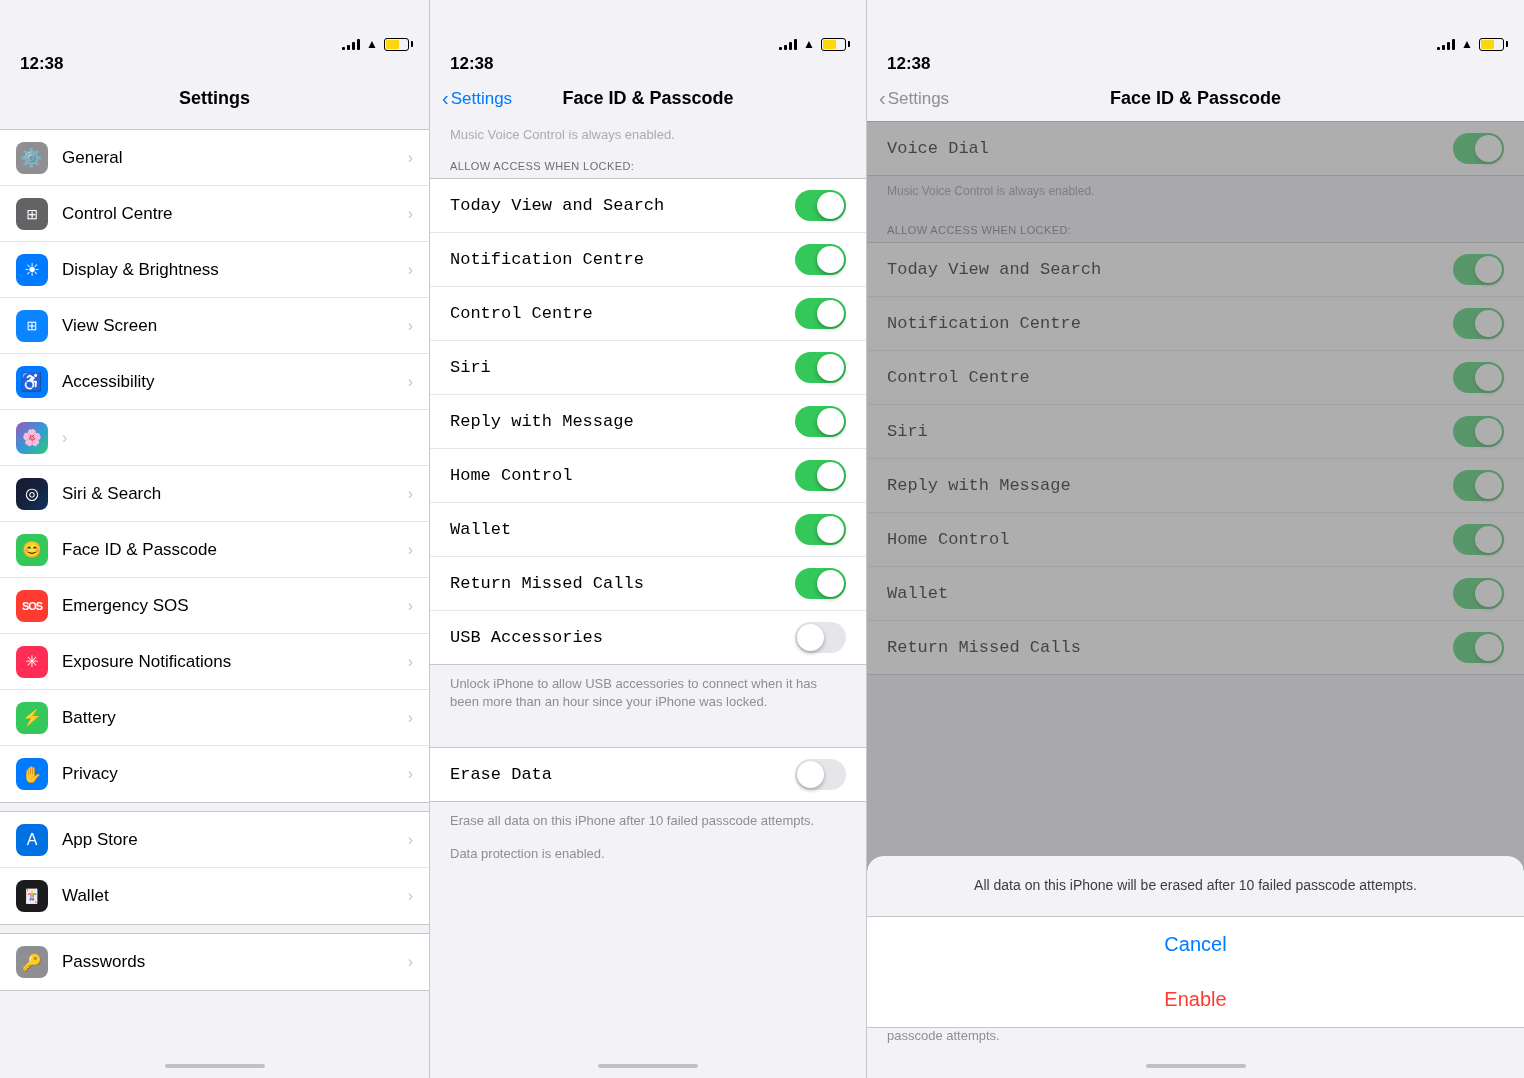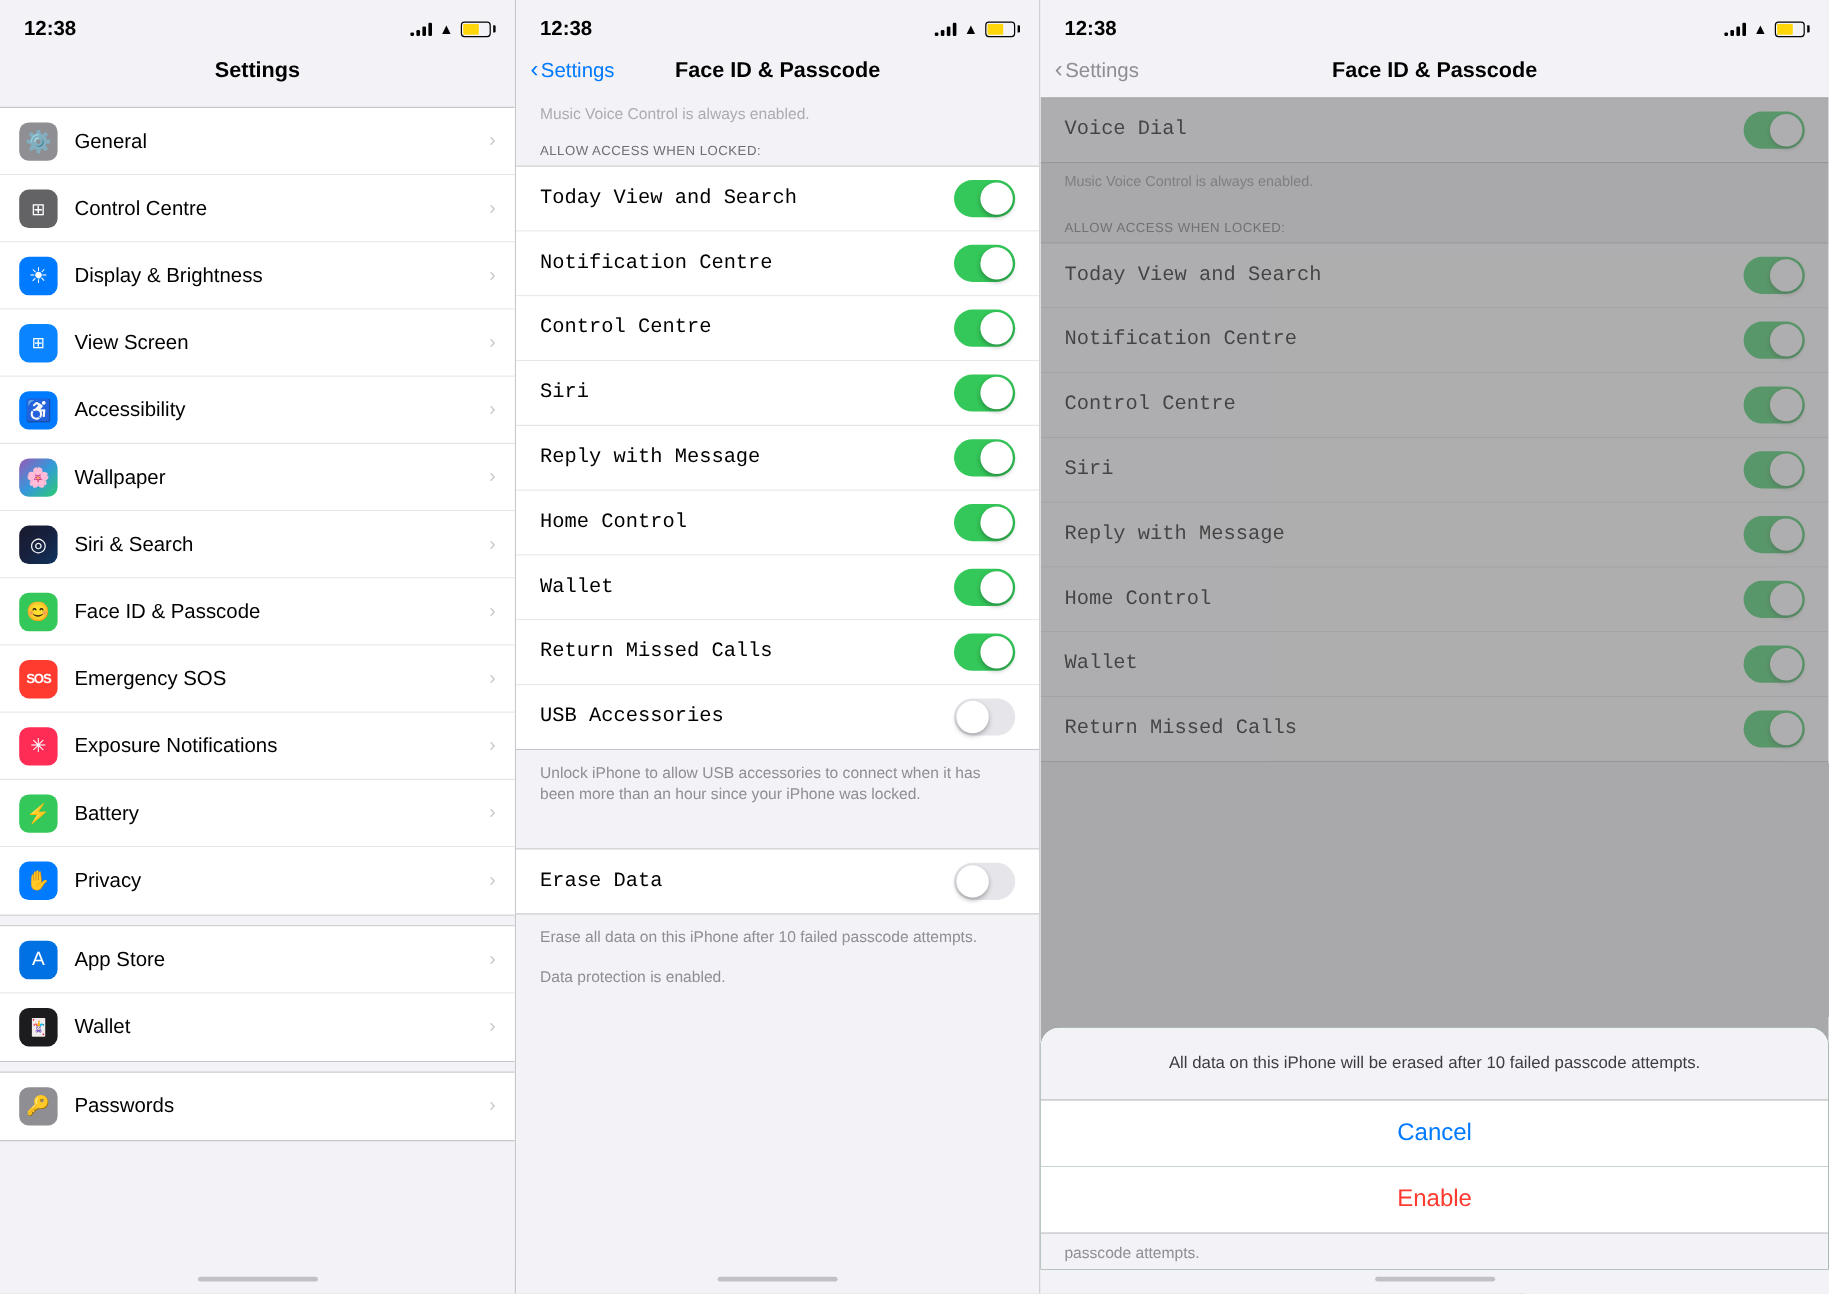--- a/index.html
+++ b/index.html
@@ -30,20 +30,21 @@
       display: flex;
       justify-content: space-between;
       align-items: center;
       padding: 14px 20px 8px;
       background: #f2f2f7;
     }
     .status-time {
       font-size: 17px;
       font-weight: 600;
       color: #000;
+      margin-top: 40px;
     }
     .status-icons {
       display: flex;
       align-items: center;
       gap: 6px;
     }
     .signal-bars { display: flex; align-items: flex-end; gap: 2px; height: 12px; }
     .signal-bar { background: #000; border-radius: 1px; width: 3px; }
     .bar1 { height: 3px; }
     .bar2 { height: 5px; }
@@ -344,21 +345,20 @@
         <span class="settings-label">View Screen</span>
         <span class="settings-chevron">›</span>
       </div>
       <div class="settings-row">
         <div class="settings-icon icon-blue">♿</div>
         <span class="settings-label">Accessibility</span>
         <span class="settings-chevron">›</span>
       </div>
       <div class="settings-row">
         <div class="settings-icon" style="background: linear-gradient(135deg, #9b59b6, #3498db, #2ecc71); font-size:16px;">🌸</div>
-        <span class="settings-label">Wallpaper</span>
         <span class="settings-chevron">›</span>
       </div>
       <div class="settings-row">
         <div class="settings-icon" style="background: linear-gradient(135deg, #1a1a2e 0%, #16213e 50%, #0f3460 100%); font-size:16px;">◎</div>
         <span class="settings-label">Siri &amp; Search</span>
         <span class="settings-chevron">›</span>
       </div>
       <div class="settings-row">
         <div class="settings-icon icon-green" style="font-size:16px;">😊</div>
         <span class="settings-label">Face ID &amp; Passcode</span>
@@ -619,21 +619,21 @@
     <div class="alert-overlay">
       <div class="alert-box">
         <div class="alert-message">All data on this iPhone will be erased after 10 failed passcode attempts.</div>
         <div class="alert-button alert-button-cancel" style="border-bottom: none;">
           <span>Cancel</span>
         </div>
         <div class="alert-button alert-button-enable">
           <span>Enable</span>
         </div>
 
-        <div style="height: 30px; background: #f2f2f7; display: flex; align-items: center; padding: 0 20px;">
+        <div style="height: 30px; background: #f2f2f7; display: flex; align-items: flex-start; padding: 0 20px;">
           <span style="font-size: 13px; color: #8e8e93;">passcode attempts.</span>
         </div>
       </div>
     </div>
   </div>
 
   <div class="home-indicator">
     <div class="home-bar"></div>
   </div>
 </div>

